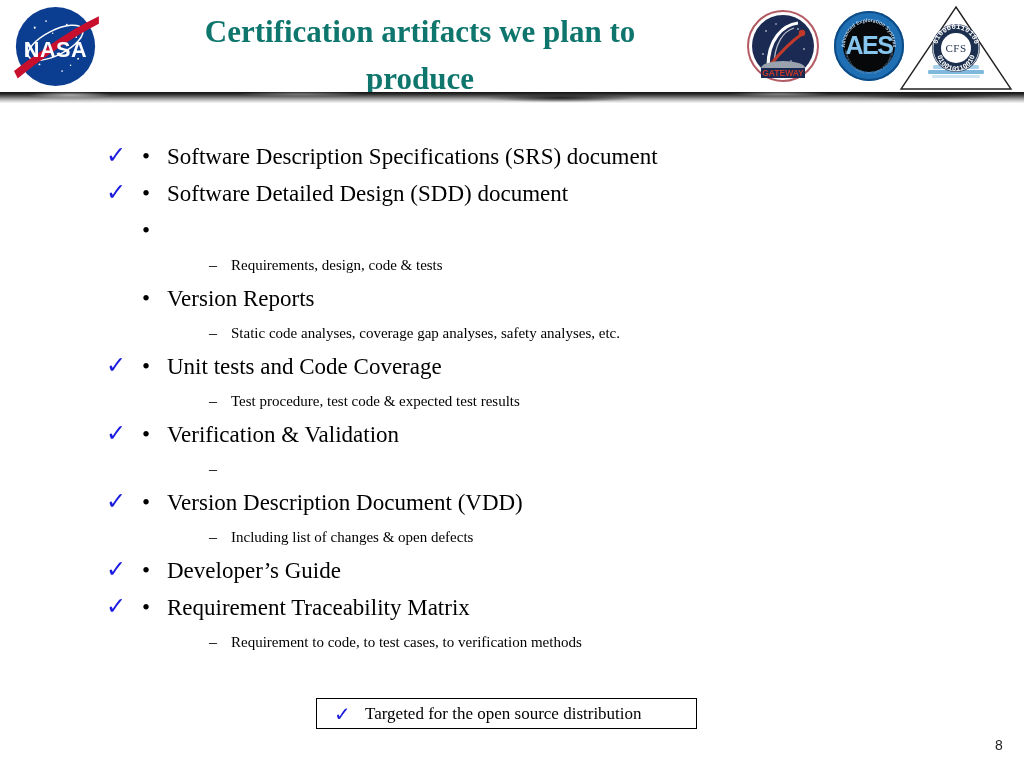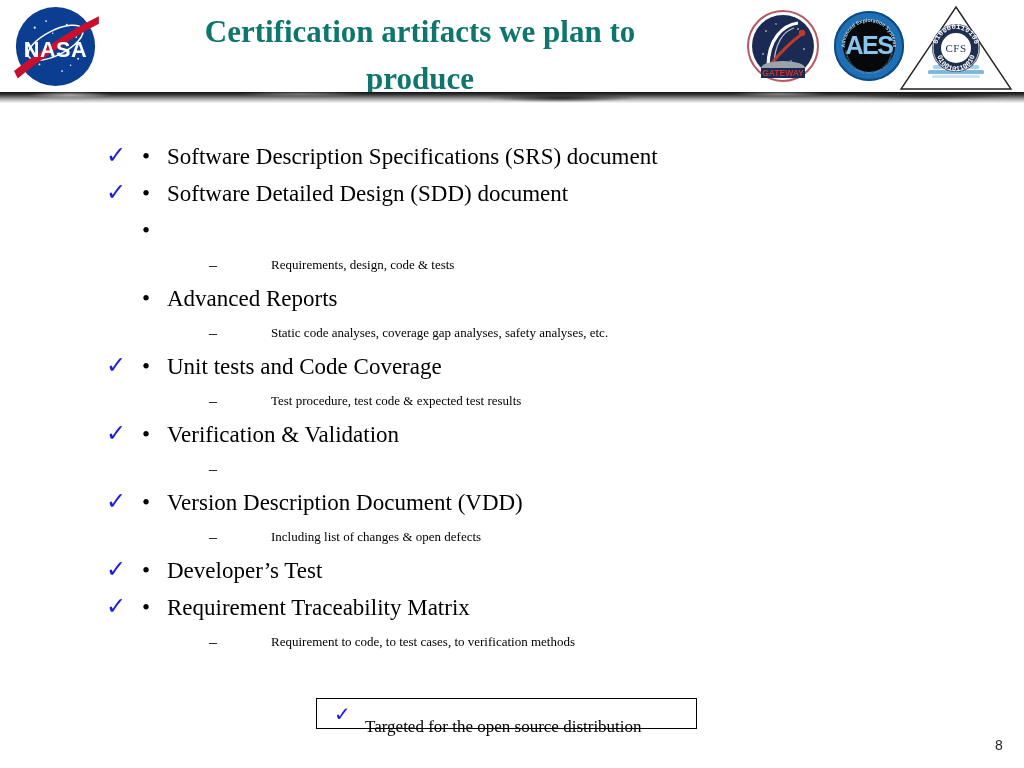--- a/index.html
+++ b/index.html
@@ -133,24 +133,23 @@
     position: absolute;
     left: 209px;
     top: 0;
     font-size: 16px;
     line-height: 28px;
   }
   .bullet-text-sub {
     position: absolute;
     left: 231px;
     top: 0;
-    font-size: 13px;
+    font-size: 15px;
     line-height: 28px;
     white-space: nowrap;
-    margin-left: 40px;
   }
 
   
   .legend-box {
     position: absolute;
     left: 316px;
     top: 698px;
     width: 381px;
     height: 31px;
     border: 1.5px solid #000000;
@@ -167,21 +166,20 @@
     font-family: "DejaVu Sans", sans-serif;
     font-weight: bold;
   }
   .legend-text {
     position: absolute;
     left: 48px;
     top: 3px;
     font-size: 17px;
     line-height: 24px;
     white-space: nowrap;
-    margin-top: 13px;
   }
 
   
   .page-number {
     position: absolute;
     left: 995px;
     top: 737px;
     font-size: 14px;
     font-family: "Liberation Sans", sans-serif;
     color: #231f20;
@@ -301,21 +299,21 @@
     </div>
     <div class="bullet-row">
       <span class="marker">•</span>
     </div>
     <div class="bullet-row sub">
       <span class="marker-sub">–</span>
       <span class="bullet-text-sub">Requirements, design, code &amp; tests</span>
     </div>
     <div class="bullet-row">
       <span class="marker">•</span>
-      <span class="bullet-text">Advanced Reports</span>
+      <span class="bullet-text">Version Reports</span>
     </div>
     <div class="bullet-row sub">
       <span class="marker-sub">–</span>
       <span class="bullet-text-sub">Static code analyses, coverage gap analyses, safety analyses, etc.</span>
     </div>
     <div class="bullet-row">
       <span class="check">✓</span>
       <span class="marker">•</span>
       <span class="bullet-text">Unit tests and Code Coverage</span>
     </div>
@@ -336,21 +334,21 @@
       <span class="marker">•</span>
       <span class="bullet-text">Version Description Document (VDD)</span>
     </div>
     <div class="bullet-row sub">
       <span class="marker-sub">–</span>
       <span class="bullet-text-sub">Including list of changes &amp; open defects</span>
     </div>
     <div class="bullet-row">
       <span class="check">✓</span>
       <span class="marker">•</span>
-      <span class="bullet-text">Developer’s Test</span>
+      <span class="bullet-text">Developer’s Guide</span>
     </div>
     <div class="bullet-row">
       <span class="check">✓</span>
       <span class="marker">•</span>
       <span class="bullet-text">Requirement Traceability Matrix</span>
     </div>
     <div class="bullet-row sub">
       <span class="marker-sub">–</span>
       <span class="bullet-text-sub">Requirement to code, to test cases, to verification methods</span>
     </div>

